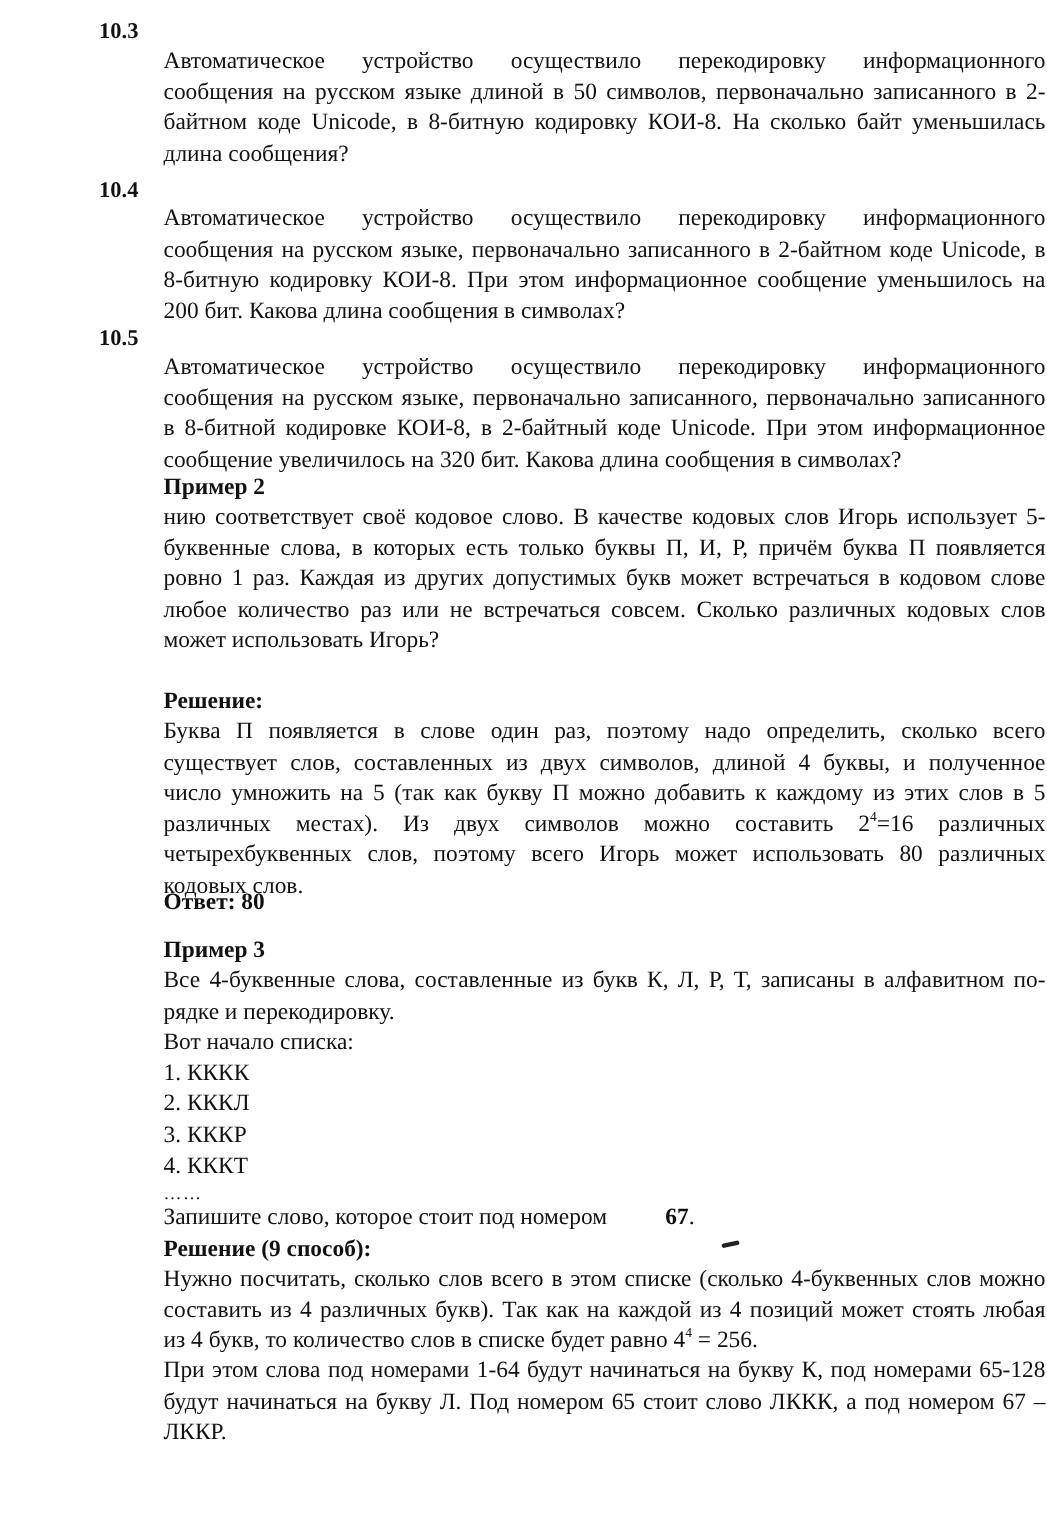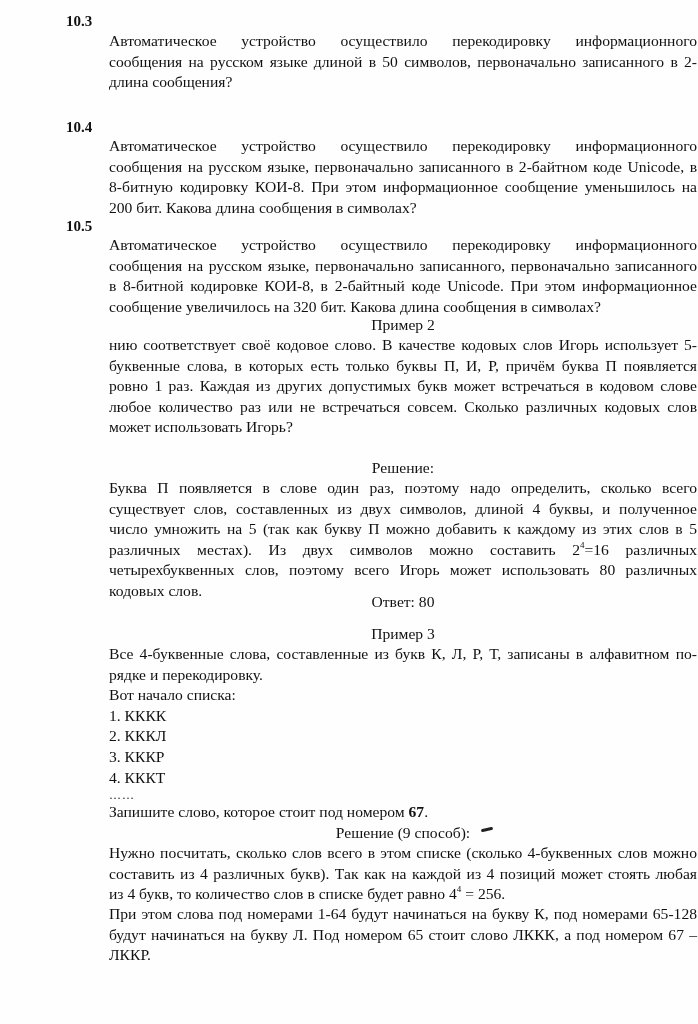--- a/index.html
+++ b/index.html
@@ -9,35 +9,36 @@
   }
   .page { position: absolute; left: 0; top: 0; width: 698px; height: 1024px; background: #fefefe; }
   .num {
     position: absolute; left: 66px; font-weight: bold; font-size: 15px; line-height: 18px;
   }
   .block {
     position: absolute; left: 109px; width: 588px; font-size: 15.6px; line-height: 20.6px;
   }
   .line { display: block; }
   .jl { display: block; text-align: justify; text-align-last: justify; }
-  .bold { font-weight: bold; }
-  .h { font-weight: normal; font-size: 15.6px; line-height: 20px; text-align: center; }
+  .bold { font-weight: bold; margin-left: 35px; }
+  .h { font-weight: bold; font-size: 15.6px; line-height: 20px; }
   sup { font-size: 9px; vertical-align: 7px; line-height: 0; }
   .dots { letter-spacing: 1px; font-size: 12px; line-height: 14px; }
   .mark { position: absolute; width: 12px; height: 3px; background: #222; transform: rotate(-12deg); border-radius: 2px; }
 </style>
 </head>
 <body>
 
 <div class="page">
 
   <div class="num" style="top:12px">10.3</div>
   <div class="block" style="top:31px">
     <span class="jl">Автоматическое устройство осуществило перекодировку информационного</span>
     <span class="jl">сообщения на русском языке длиной в 50 символов, первоначально записанного в 2-</span>
+    <span class="jl">байтном коде Unicode, в 8-битную кодировку КОИ-8. На сколько байт уменьшилась</span>
     <span class="line">длина сообщения?</span>
   </div>
 
   <div class="num" style="top:118px">10.4</div>
   <div class="block" style="top:136px">
     <span class="jl">Автоматическое устройство осуществило перекодировку информационного</span>
     <span class="jl">сообщения на русском языке, первоначально записанного в 2-байтном коде Unicode, в</span>
     <span class="jl">8-битную кодировку КОИ-8. При этом информационное сообщение уменьшилось на</span>
     <span class="line">200 бит. Какова длина сообщения в символах?</span>
   </div>

